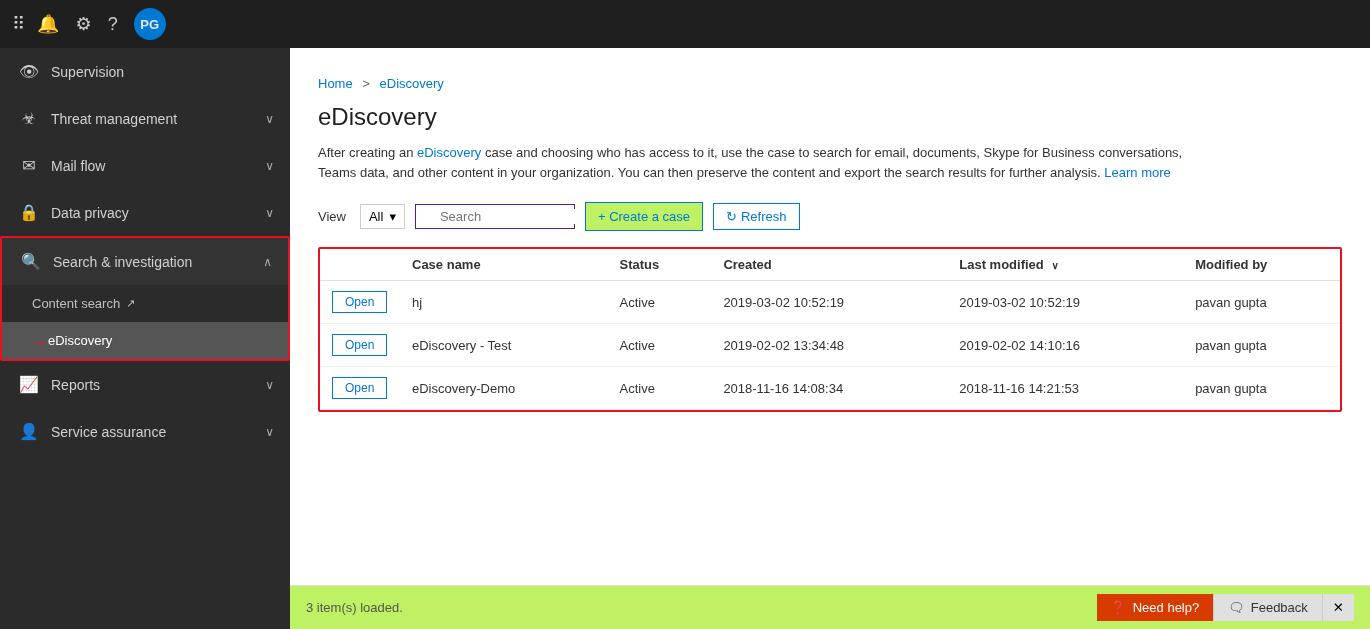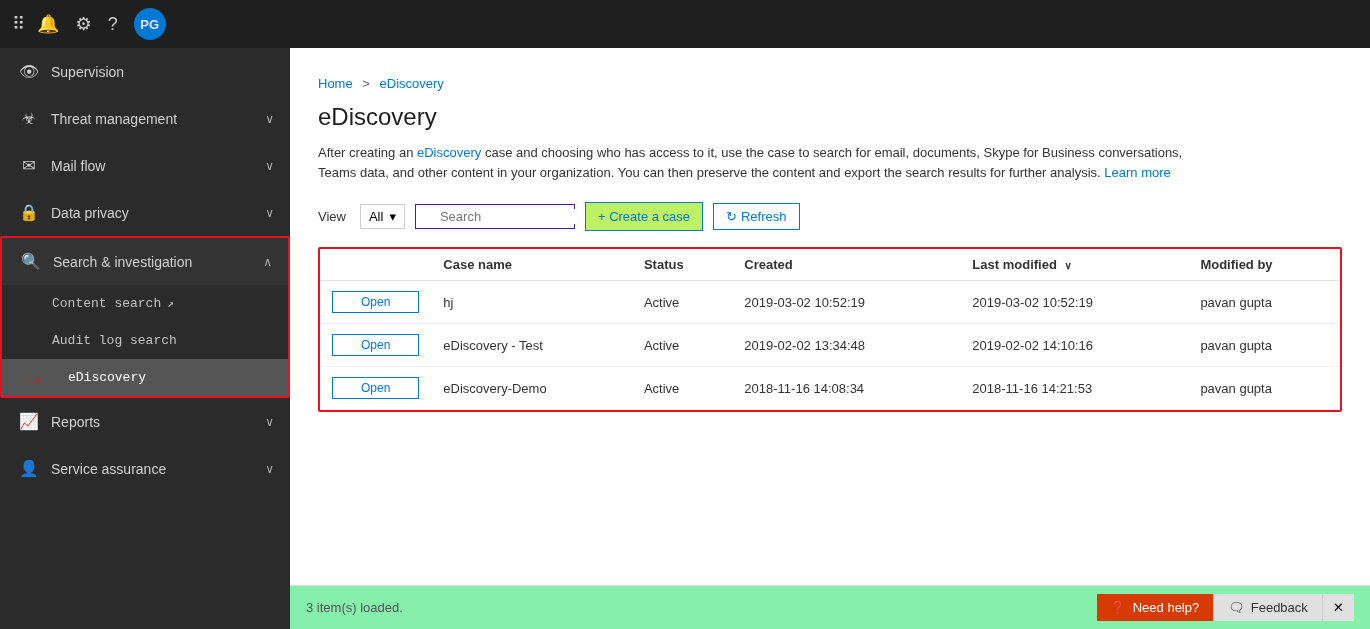--- a/index.html
+++ b/index.html
@@ -44,28 +44,27 @@
       cursor: pointer;
       font-size: 14px;
       color: #d0d0d0;
       border-left: 3px solid transparent;
     }
     .sidebar-item.expanded { background: #333; }
     .sidebar-item-icon { margin-right: 12px; font-size: 16px; width: 20px; text-align: center; flex-shrink: 0; }
     .sidebar-item-label { flex: 1; }
     .sidebar-item-chevron { font-size: 12px; color: #aaa; }
     .sidebar-sub-item {
-      padding: 11px 16px 11px 50px;
+      padding: 11px 16px 11px 30px;
       cursor: pointer;
       font-size: 13px;
       color: #c0c0c0;
       display: flex;
       align-items: center;
       gap: 6px;
-      font-family: Liberation Mono, monospace;
     }
     .sidebar-sub-item.active { background: #555; color: #fff; }
 
     
     .content-area {
       flex: 1;
       display: flex;
       flex-direction: column;
       overflow: hidden;
       background: #fff;
@@ -109,34 +108,34 @@
 
     
     .cases-table { width: 100%; border-collapse: collapse; }
     .cases-table thead th {
       text-align: left; padding: 8px 12px; font-size: 13px;
       font-weight: 600; color: #333; border-bottom: 1px solid #e0e0e0;
     }
     .cases-table tbody td { padding: 10px 12px; font-size: 13px; color: #333; border-bottom: 1px solid #f0f0f0; vertical-align: middle; }
     .btn-open {
       border: 1px solid #0078d4; color: #0078d4; background: #fff;
-      padding: 3px 28px; font-size: 12px; cursor: pointer;
+      padding: 3px 12px; font-size: 12px; cursor: pointer;
     }
     .table-wrapper {
       border: 2px solid #e81123;
       border-radius: 2px;
       margin-bottom: 12px;
     }
     .sort-arrow { font-size: 10px; margin-left: 4px; }
     .th-sortable { cursor: pointer; }
 
     
     .status-bar {
       position: absolute; bottom: 0; left: 0; right: 0;
-      background: #86efac; border-top: 1px solid #ddd;
+      background: #bef264; border-top: 1px solid #ddd;
       padding: 8px 16px; font-size: 13px; color: #555;
       display: flex; align-items: center; justify-content: space-between;
     }
     .status-right { display: flex; align-items: center; gap: 0; }
     .need-help-btn {
       background: #d83b01; color: #fff; padding: 6px 14px;
       font-size: 13px; cursor: pointer; display: flex; align-items: center; gap: 6px; border: none;
     }
     .feedback-btn {
       background: #e0e0e0; color: #333; padding: 6px 14px;
@@ -187,23 +186,20 @@
     <div style="border: 2px solid #e81123; border-radius: 2px;">
       <div class="sidebar-item expanded">
         <span class="sidebar-item-icon">🔍</span>
         <span class="sidebar-item-label">Search &amp; investigation</span>
         <span class="sidebar-item-chevron">∧</span>
       </div>
 
       <div class="sidebar-sub-item">
         <span>Content search</span>
         <span style="font-size:11px;">↗</span>
-      </div>
-      <div class="sidebar-sub-item">
-        <span>Audit log search</span>
       </div>
       <div class="sidebar-sub-item active" style="background:#555; position:relative;">
 
         <span style="position:absolute; left: 28px; color: #e81123; font-size: 18px; font-weight: bold;">→</span>
         <span style="margin-left: 16px;">eDiscovery</span>
       </div>
     </div>
 
     <div class="sidebar-item">
       <span class="sidebar-item-icon">📈</span>

